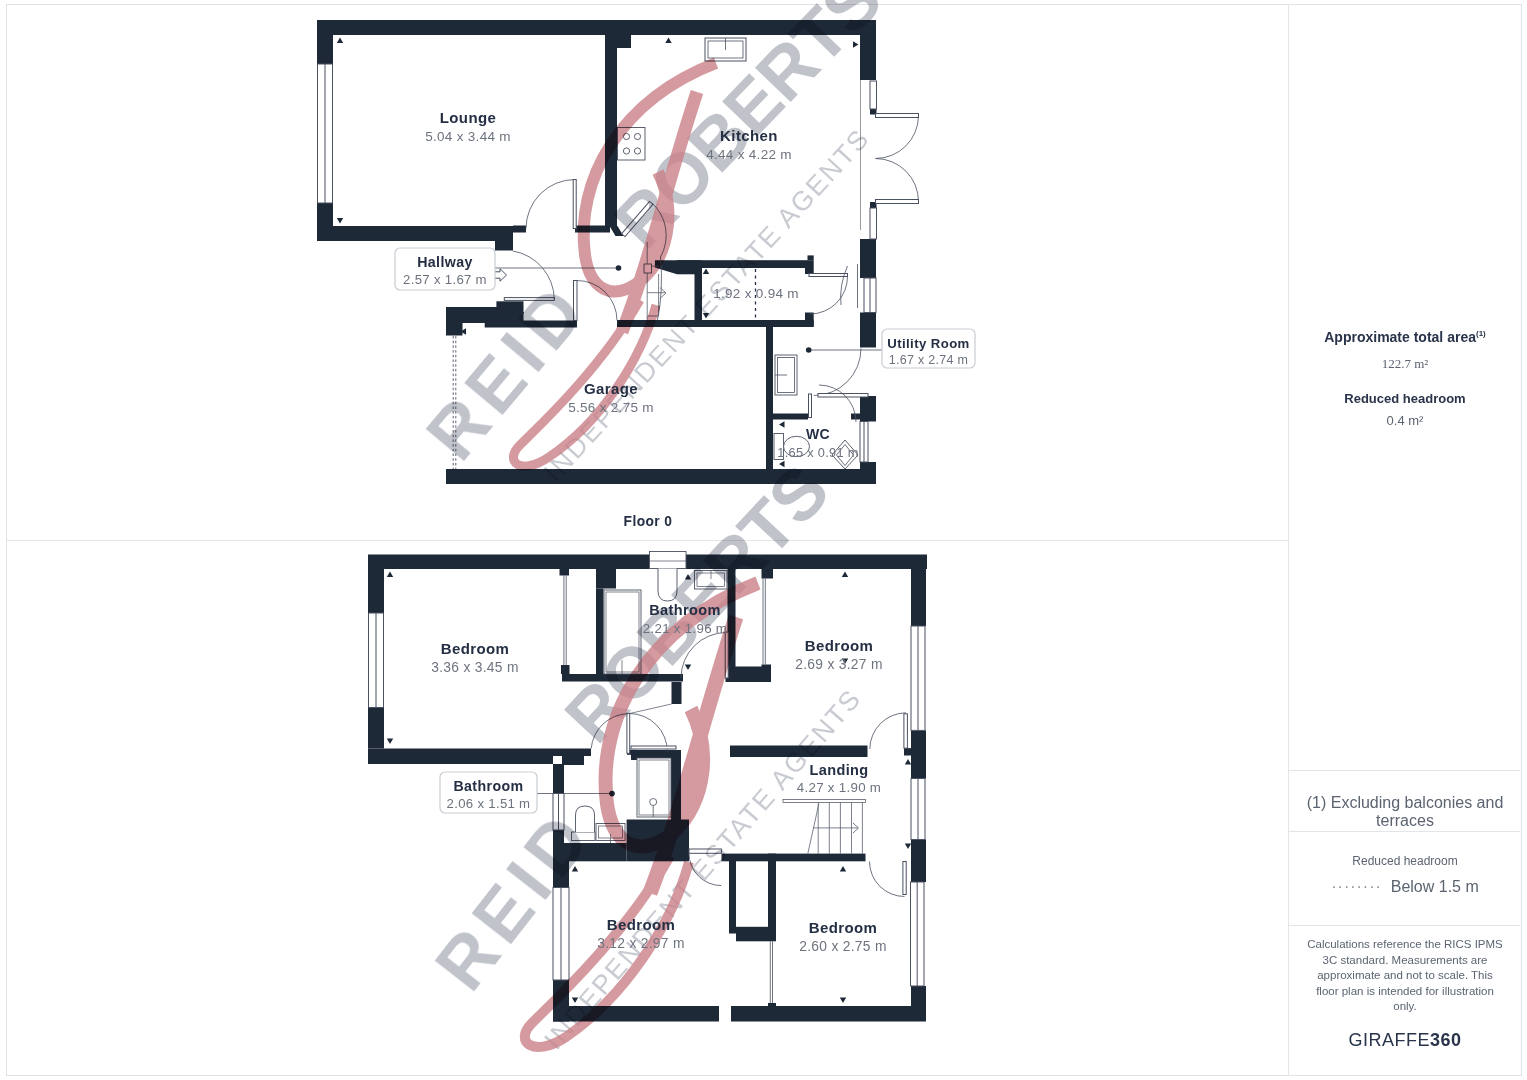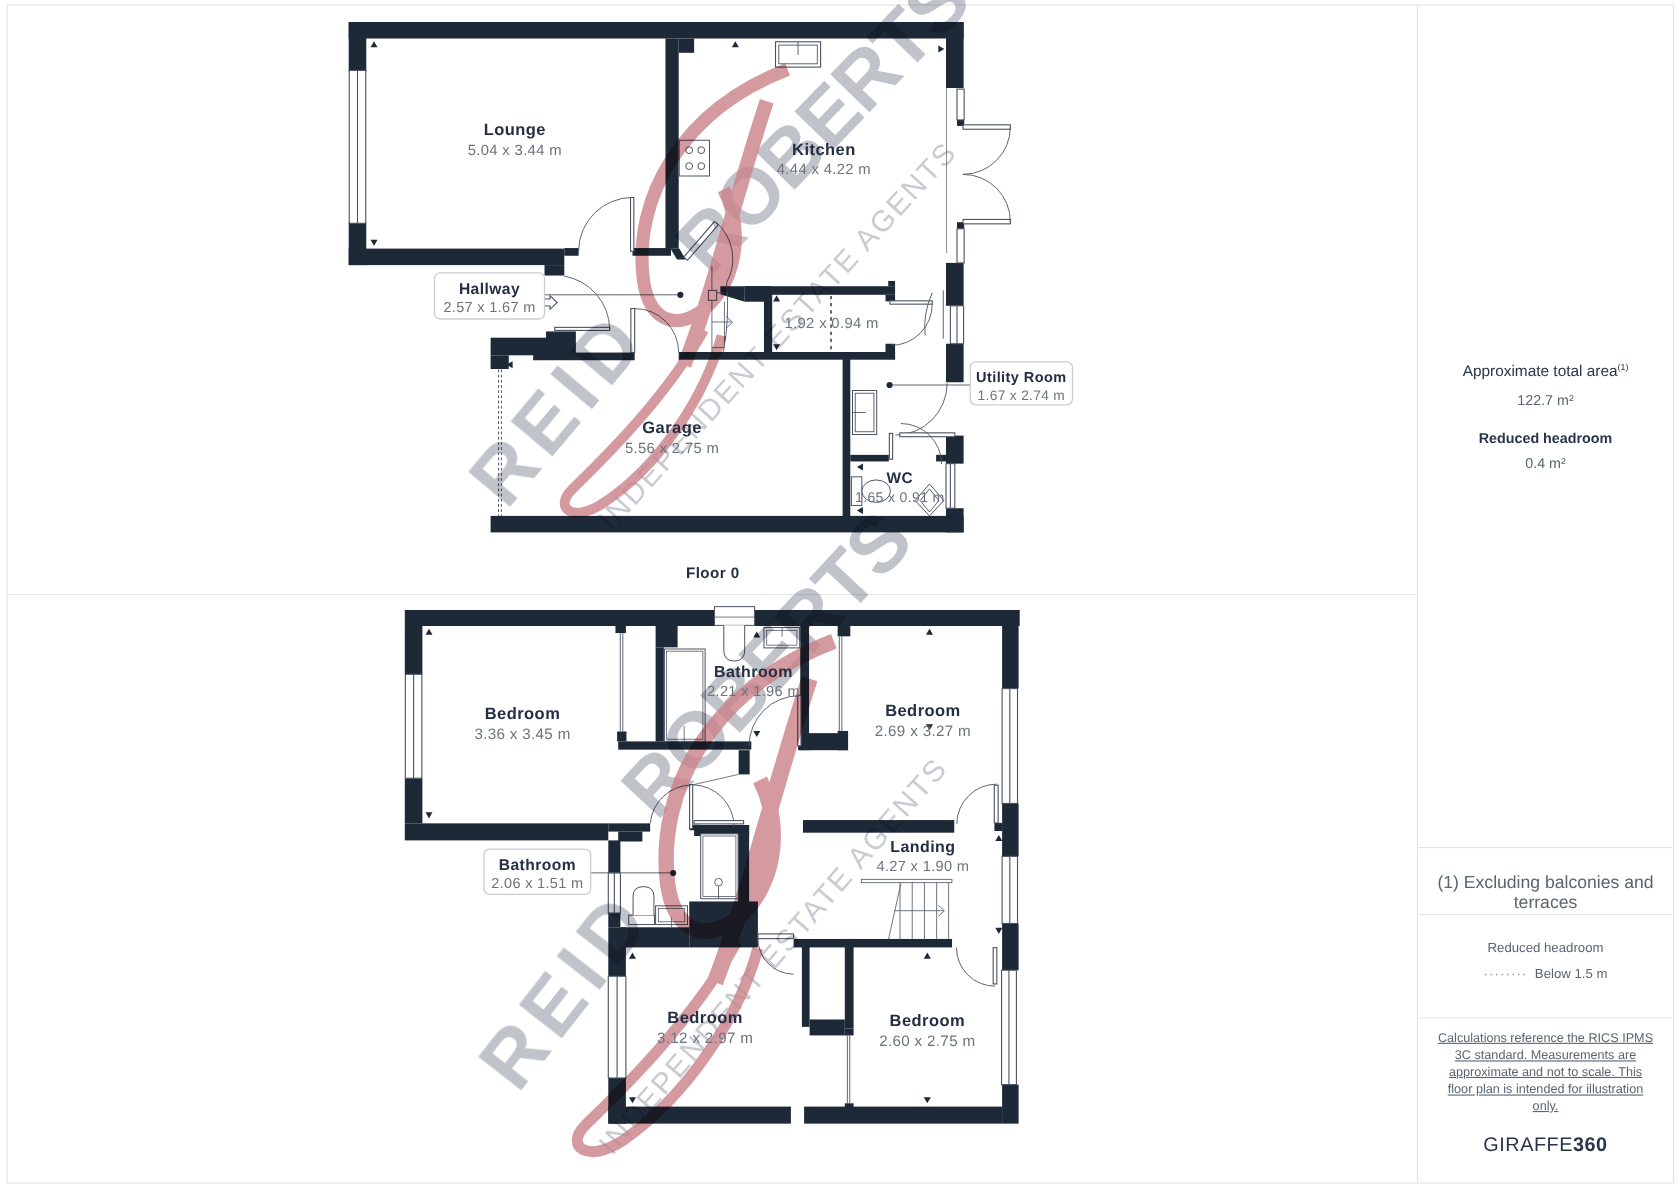--- a/index.html
+++ b/index.html
@@ -21,35 +21,35 @@
   <div class="hr" style="left:1288px;top:4px;width:1px;height:1071px;"></div>
 
   <div class="hr" style="left:7px;top:540px;width:1281px;height:1px;"></div>
 
   <div class="hr" style="left:1289px;top:770px;width:231px;height:1px;"></div>
 
   <div class="hr" style="left:1289px;top:831px;width:231px;height:1px;"></div>
 
   <div class="hr" style="left:1289px;top:925px;width:231px;height:1px;"></div>
 
-  <div class="sbt" style="top:329px;font-size:14px;font-weight:normal;text-align:center;">Approximate total area<span style="font-size:8px;vertical-align:6px;">(1)</span></div>
-
-  <div class="sbt gray" style="top:356px;font-size:13px;">122.7 m²</div>
+  <div class="sbt" style="top:329px;font-size:14px;font-weight:bold;text-align:center;">Approximate total area<span style="font-size:8px;vertical-align:6px;">(1)</span></div>
+
+  <div class="sbt gray" style="top:356px;font-size:13px;font-family:Liberation Serif, serif;">122.7 m²</div>
 
   <div class="sbt" style="top:391px;font-size:13px;font-weight:bold;">Reduced headroom</div>
 
   <div class="sbt gray" style="top:413px;font-size:13px;">0.4 m²</div>
 
   <div class="sbt gray" style="top:794px;font-size:16px;">(1) Excluding balconies and terraces</div>
 
   <div class="sbt gray" style="top:854px;font-size:12px;">Reduced headroom</div>
 
-  <div class="sbt gray" style="top:878px;font-size:12px;"><span style="letter-spacing:1px;color:#8a8f98;">········</span>&nbsp;&nbsp;Below 1.5 m</div>
-
-  <div class="sbt gray" style="top:937px;font-size:11.5px;line-height:15.5px;text-decoration:underline;">Calculations reference the RICS IPMS<br>3C standard. Measurements are<br>approximate and not to scale. This<br>floor plan is intended for illustration<br>only.</div>
+  <div class="sbt gray" style="top:878px;font-size:16px;"><span style="letter-spacing:1px;color:#8a8f98;">········</span>&nbsp;&nbsp;Below 1.5 m</div>
+
+  <div class="sbt gray" style="top:937px;font-size:11.5px;line-height:15.5px;">Calculations reference the RICS IPMS<br>3C standard. Measurements are<br>approximate and not to scale. This<br>floor plan is intended for illustration<br>only.</div>
 
   <div class="sbt" style="top:1030px;font-size:18px;letter-spacing:.5px;">GIRAFFE<b>360</b></div>
 
   <svg width="1527" height="1080" viewBox="0 0 1527 1080" style="position:absolute;left:0;top:0;">
   <g id="plans" fill="#1e2938" stroke="none">
 
     <rect x="317" y="20" width="559" height="15"></rect>
 
     <rect x="317" y="20" width="16" height="46"></rect>
 

